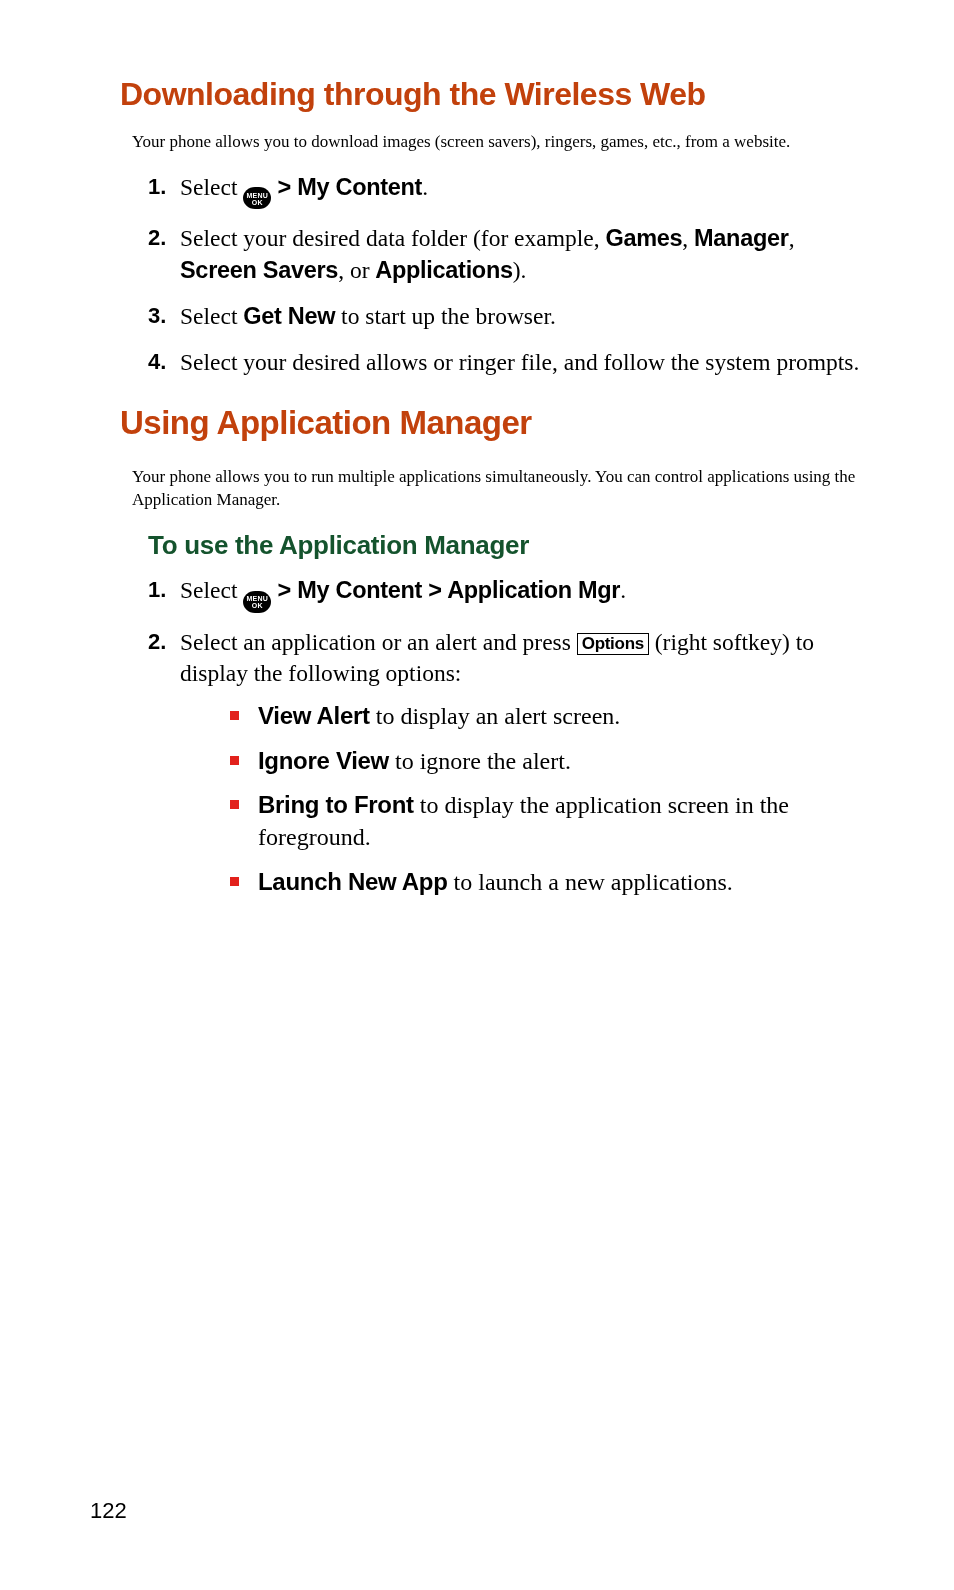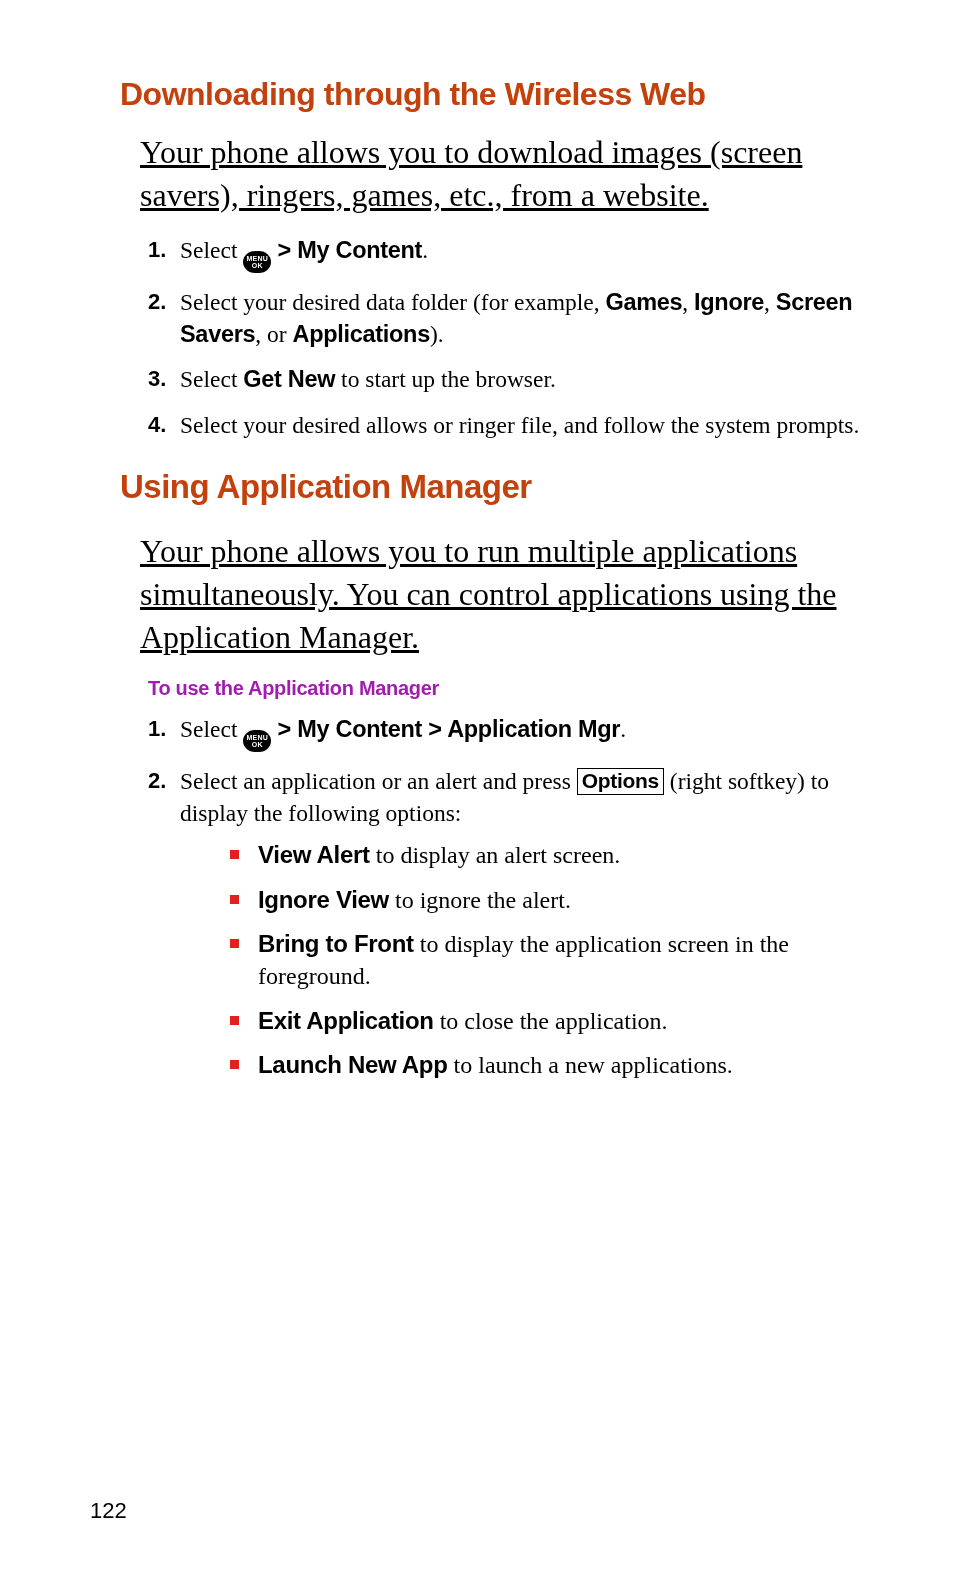--- a/index.html
+++ b/index.html
@@ -15,31 +15,30 @@
     font-weight: 900;
     color: #c2410c;
     font-size: 32px;
     letter-spacing: -0.5px;
     margin-bottom: 18px;
     margin-left: 0;
     font-stretch: condensed;
   }
   .h2 { font-size: 33px; margin-top: 26px; margin-bottom: 24px; }
   .intro {
-    font-size: 32px;
+    font-size: 17px;
     line-height: 1.35;
-    margin-left: 20px;
+    margin-left: 12px;
     margin-bottom: 18px;
-    text-decoration: underline;
   }
   .subhead {
     font-family: Arial, Helvetica, sans-serif;
     font-weight: 700;
-    color: #a21caf;
-    font-size: 20px;
+    color: #14532d;
+    font-size: 26px;
     margin-left: 28px;
     margin-bottom: 14px;
     letter-spacing: -0.3px;
   }
   ol.steps {
     list-style: none;
     margin-left: 28px;
     counter-reset: step;
   }
   ol.steps > li {
@@ -81,21 +80,21 @@
     vertical-align: -3px;
     padding-top: 1px;
   }
   .menu-ok span { display: block; letter-spacing: 0.3px; }
   .boxed {
     display: inline-block;
     border: 1.5px solid #000;
     padding: 0 4px 1px 4px;
     font-family: Arial, Helvetica, sans-serif;
     font-weight: 700;
-    font-size: 21px;
+    font-size: 17px;
     line-height: 1.15;
     letter-spacing: -0.3px;
     vertical-align: 1px;
   }
   ul.bullets {
     list-style: none;
     margin-left: 50px;
     margin-top: 10px;
   }
   ul.bullets > li {
@@ -130,21 +129,21 @@
 <p class="intro">Your phone allows you to download images (screen savers), ringers, games, etc., from a website.</p>
 
 <ol class="steps">
   <li>
     <span>Select </span><span class="menu-ok">
         <span>MENU</span>
         <span>OK</span>
       </span><span class="b"> &gt; </span><span class="b">My Content</span><span>.</span>
   </li>
   <li>
-    <span>Select your desired data folder (for example, </span><span class="b">Games</span><span>, </span><span class="b">Ignore</span><span>, </span><span class="b">Screen Savers</span><span>, or </span><span class="b">Applications</span><span>).</span>
+    <span>Select your desired data folder (for example, </span><span class="b">Games</span><span>, </span><span class="b">Manager</span><span>, </span><span class="b">Screen Savers</span><span>, or </span><span class="b">Applications</span><span>).</span>
   </li>
   <li>
     <span>Select </span><span class="b">Get New</span><span> to start up the browser.</span>
   </li>
   <li>
     <span>Select your desired allows or ringer file, and follow the system prompts.</span>
   </li>
 </ol>
 
 <div class="heading h2">Using Application Manager</div>
@@ -157,19 +156,18 @@
         <span>MENU</span>
         <span>OK</span>
       </span><span class="b"> &gt; </span><span class="b">My Content</span><span class="b"> &gt; </span><span class="b">Application Mgr</span><span>.</span>
   </li>
   <li>
     <span>Select an application or an alert and press </span><span class="boxed">Options</span><span> (right softkey) to display the following options:</span>
     <ul class="bullets">
       <li><span class="b">View Alert</span><span> to display an alert screen.</span></li>
       <li><span class="b">Ignore View</span><span> to ignore the alert.</span></li>
       <li><span class="b">Bring to Front</span><span> to display the application screen in the foreground.</span></li>
-      <li><span class="b">Exit Application</span><span> to close the application.</span></li>
       <li><span class="b">Launch New App</span><span> to launch a new applications.</span></li>
     </ul>
   </li>
 </ol>
 
 <div class="page-num">122</div>
 
 </body></html>

